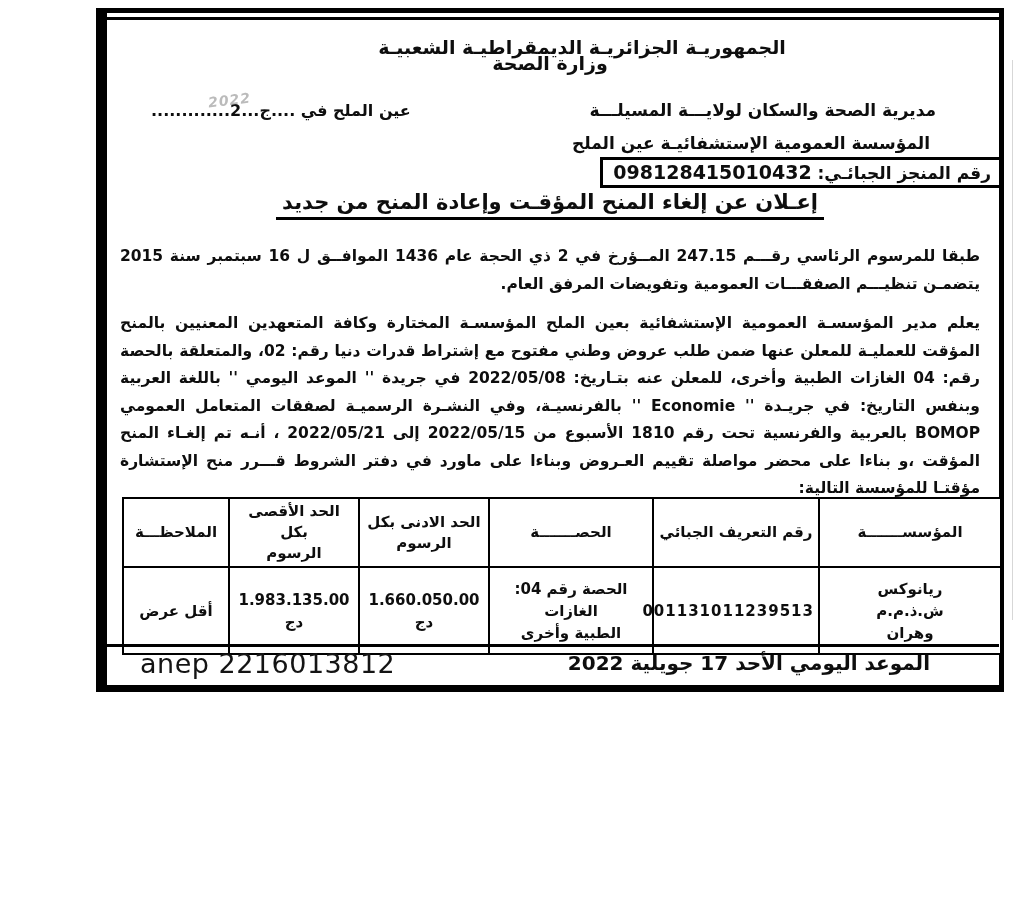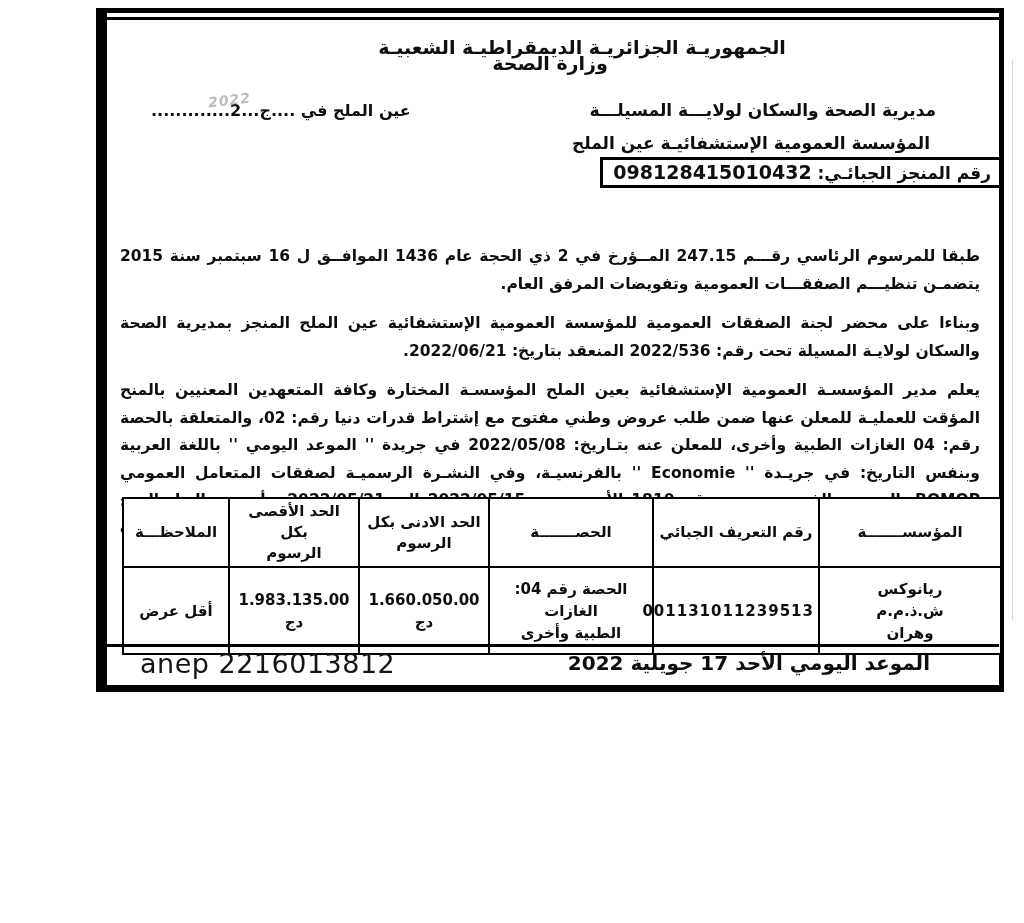--- a/index.html
+++ b/index.html
@@ -89,24 +89,26 @@
   <div class="rtl-line establishment">المؤسسة العمومية الإستشفائيـة عين الملح</div>
 
   <div class="tax-box">
     <span>رقم المنجز الجبائـي:</span>
     <span class="tax-num">098128415010432</span>
   </div>
 
   <div class="rtl-line place-date">عين الملح في ....ج...2.............</div>
   <div class="date-stamp">2022</div>
 
+  <div class="title-wrap">
+    <span class="title-text">إعـلان عن إلغاء المنح المؤقـت وإعادة المنح من جديد</span>
+  </div>
 
   <div class="body-text">
     <p>طبقا للمرسوم الرئاسي رقـــم 247.15 المــؤرخ في 2 ذي الحجة عام 1436 الموافــق ل 16 سبتمبر سنة 2015 يتضمـن تنظيـــم الصفقـــات العمومية وتفويضات المرفق العام.</p>
-    <p>وبناءا على محضر لجنة الصفقات العمومية للمؤسسة العمومية الإستشفائية عين الملح المنجز بمديرية الصحة والسكان لولايـة المسيلة تحت رقم: 2022/536 المنعقد بتاريخ: 2022/06/21.</p>
     <p>يعلم مدير المؤسسـة العمومية الإستشفائية بعين الملح المؤسسـة المختارة وكافة المتعهدين المعنيين بالمنح المؤقت للعمليـة للمعلن عنها ضمن طلب عروض وطني مفتوح مع إشتراط قدرات دنيا رقم: 02، والمتعلقة بالحصة رقم: 04 الغازات الطبية وأخرى، للمعلن عنه بتـاريخ: 2022/05/08 في جريدة '' الموعد اليومي ''  باللغة العربية وبنفس التاريخ: في جريـدة '' Economie '' بالفرنسيـة، وفي النشـرة الرسميـة لصفقات المتعامل العمومي BOMOP بالعربية والفرنسية تحت رقم 1810 الأسبوع من 2022/05/15 إلى 2022/05/21 ، أنـه تم إلغـاء المنح المؤقت ،و بناءا على محضر مواصلة تقييم العـروض وبناءا على ماورد في دفتر الشروط قـــرر منح الإستشارة مؤقتـا للمؤسسة التالية:</p>
   </div>
 
   <table class="award">
     <colgroup>
       <col style="width:182px">
         <col style="width:166px">
         <col style="width:164px">
       <col style="width:130px">
         <col style="width:130px">

